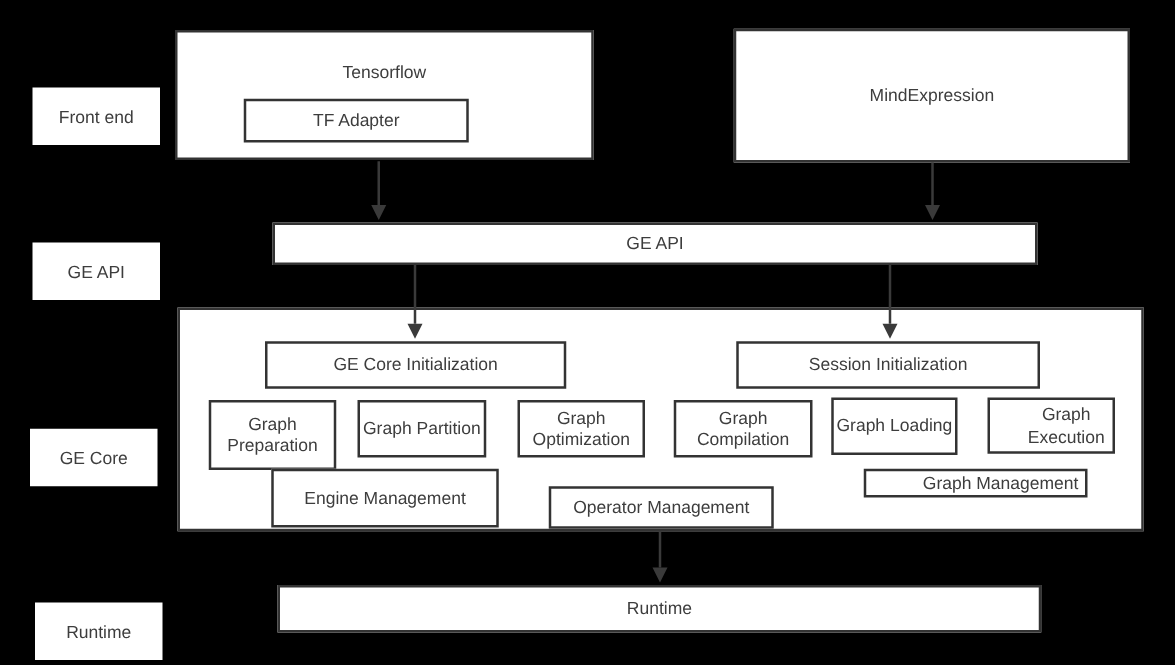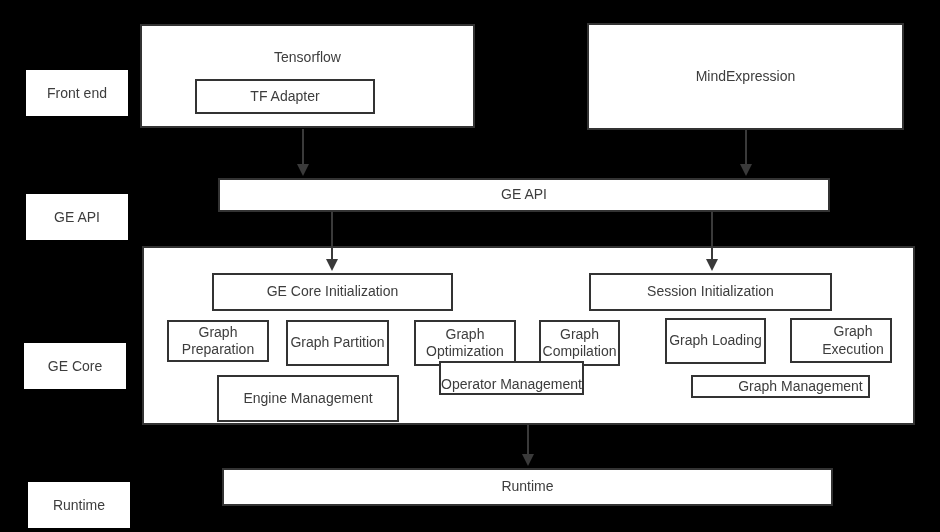--- a/index.html
+++ b/index.html
@@ -88,43 +88,43 @@
 
   <div class="box container-box" style="left:142px;top:246px;width:773px;height:179px;"></div>
 
   <div class="box" style="left:212px;top:273px;width:241px;height:38px;">
     <span>GE Core Initialization</span>
   </div>
   <div class="box" style="left:589px;top:273px;width:243px;height:38px;">
     <span>Session Initialization</span>
   </div>
 
-  <div class="box" style="left:167px;top:320px;width:102px;height:42px;justify-content:flex-end;">
+  <div class="box" style="left:167px;top:320px;width:102px;height:56px;justify-content:flex-end;">
     <span>Graph Preparation</span>
   </div>
   <div class="box" style="left:286px;top:320px;width:103px;height:46px;">
     <span>Graph Partition</span>
   </div>
   <div class="box" style="left:414px;top:320px;width:102px;height:46px;">
     <span>Graph Optimization</span>
   </div>
-  <div class="box" style="left:539px;top:320px;width:81px;height:46px;">
+  <div class="box" style="left:539px;top:320px;width:111px;height:46px;">
     <span>Graph Compilation</span>
   </div>
   <div class="box" style="left:665px;top:318px;width:101px;height:46px;">
     <span>Graph Loading</span>
   </div>
   <div class="box" style="left:790px;top:318px;width:102px;height:45px;padding-left:24px;">
     <span>Graph Execution</span>
   </div>
 
   <div class="box" style="left:193px;top:375px;width:182px;height:47px;margin-left:24px;">
     <span>Engine Management</span>
   </div>
-  <div class="box" style="left:439px;top:361px;width:145px;height:34px;align-items:flex-end;">
+  <div class="box" style="left:439px;top:389px;width:180px;height:34px;">
     <span>Operator Management</span>
   </div>
   <div class="box" style="left:691px;top:375px;width:179px;height:23px;padding-left:40px;">
     <span>Graph Management</span>
   </div>
 
   <div class="box" style="left:222px;top:468px;width:611px;height:38px;">
     <span>Runtime</span>
   </div>
 

